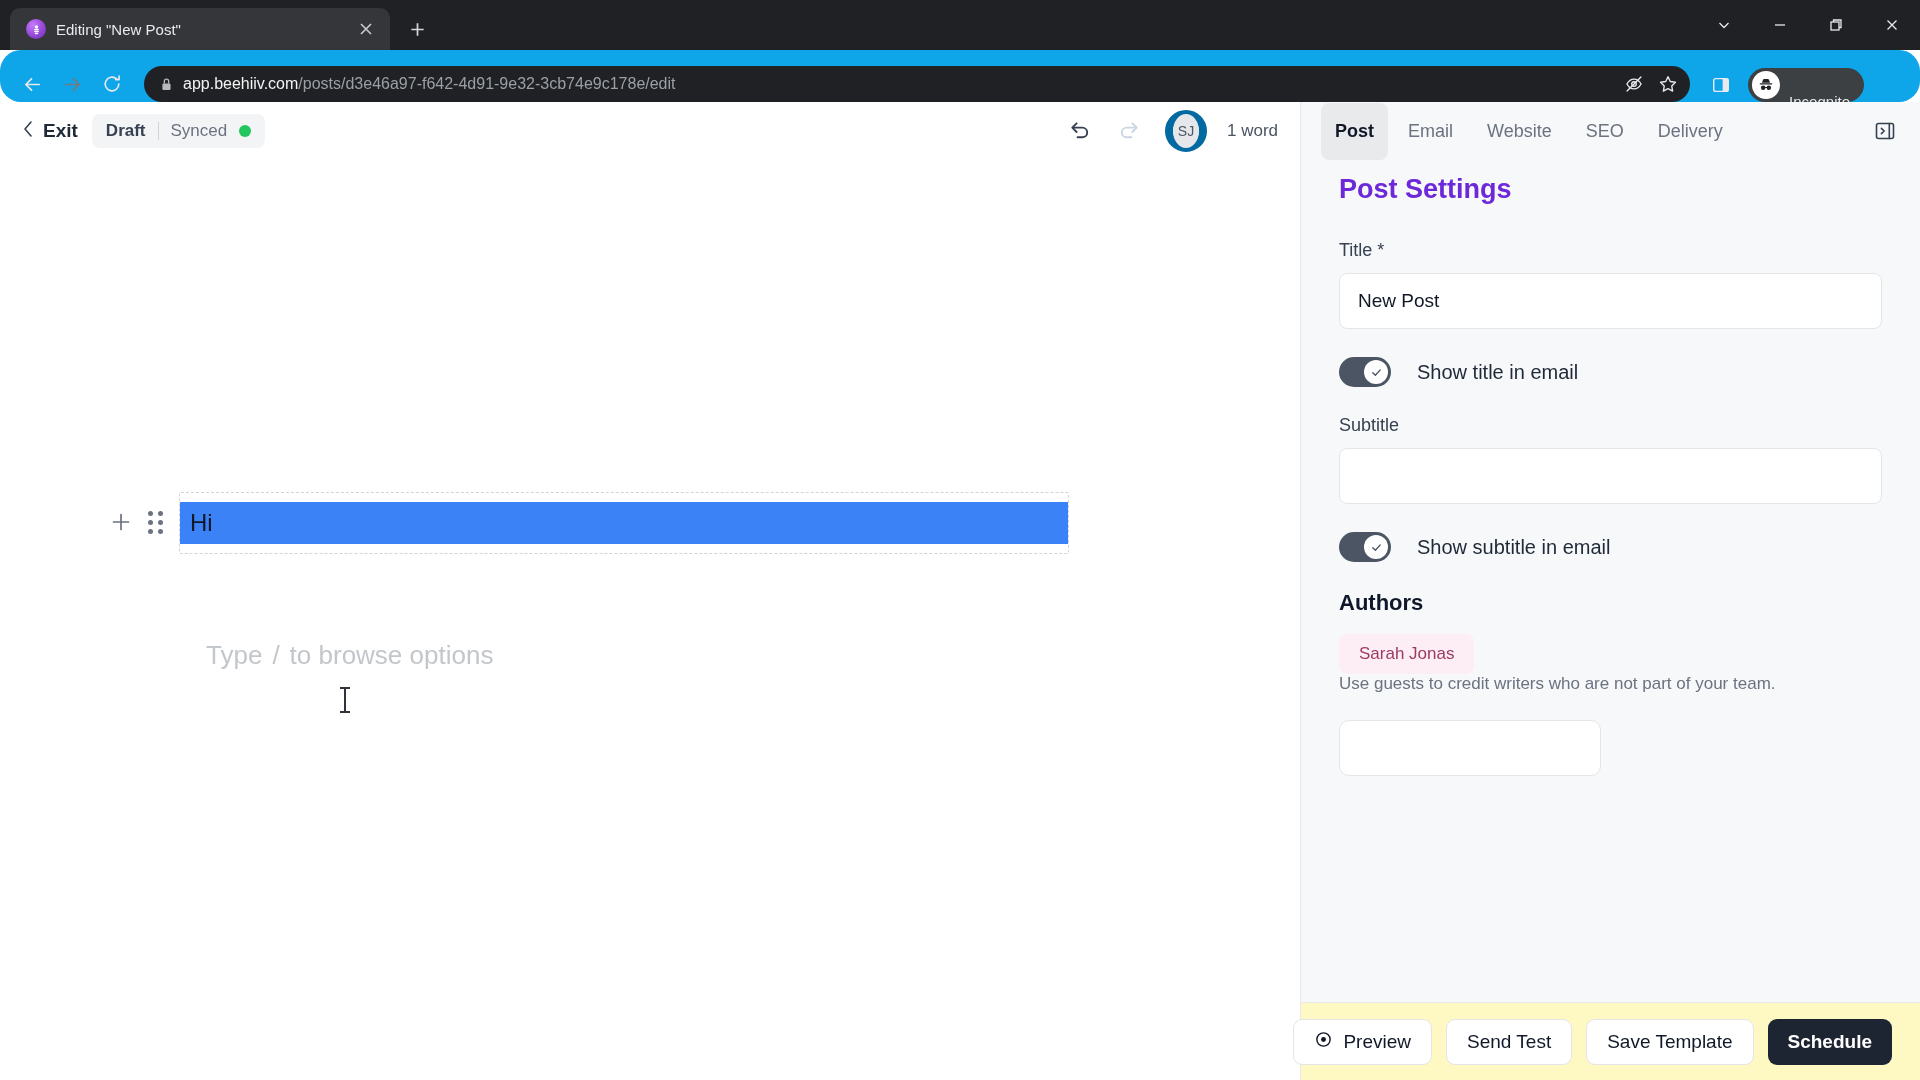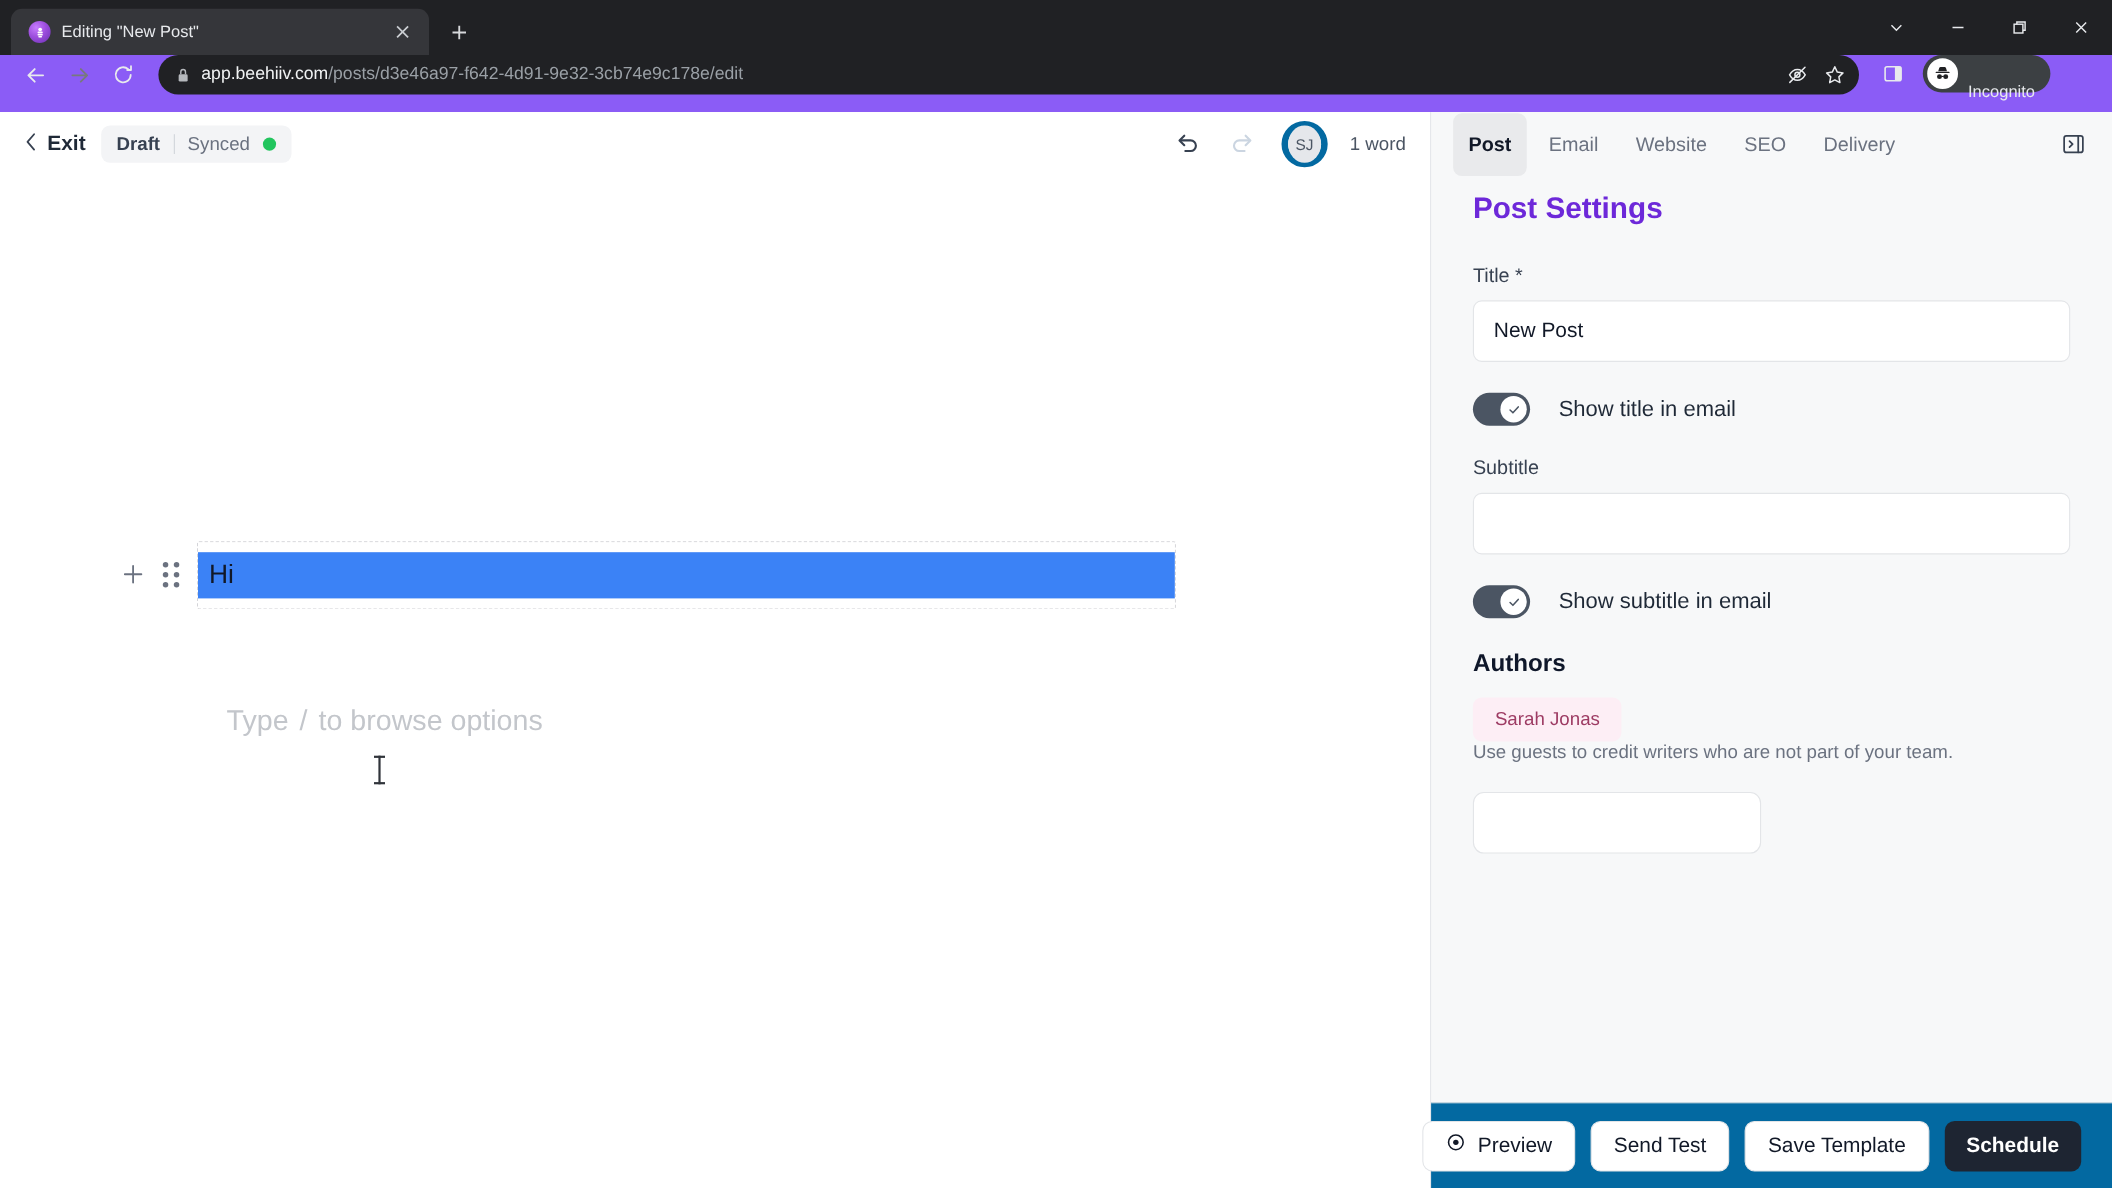--- a/index.html
+++ b/index.html
@@ -44,22 +44,22 @@
   }
   .wincontrols {
     position: absolute; right: 0; top: 0; height: 50px; display: flex; align-items: center;
   }
   .wc {
     width: 56px; height: 42px; display: flex; align-items: center; justify-content: center;
     color: #e8eaed;
   }
 
   .toolbar {
-    height: 52px; background: #8b5cf6; display: flex; align-items: flex-start;
-    padding: 0 14px; gap: 4px; flex: 0 0 52px;
+    height: 52px; background: #0ea5e9; display: flex; align-items: flex-end;
+    padding: 0 14px; gap: 4px; flex: 0 0 52px; border-radius: 21px;
   }
   .navbtn {
     width: 36px; height: 36px; border-radius: 50%; display: flex;
     align-items: center; justify-content: center; color: #e8eaed; flex: 0 0 36px;
   }
   .navbtn.disabled { color: #77797d; }
   .omnibox {
     flex: 1; height: 36px; background: #202124; border-radius: 18px;
     display: flex; align-items: center; padding: 0 6px 0 16px; margin: 0 10px;
     gap: 10px; min-width: 0;
@@ -103,21 +103,21 @@
   .status-div { width: 1px; height: 18px; background: #d1d5db; }
   .status-sync { font-size: 17px; color: #6b7280; }
   .status-dot { width: 12px; height: 12px; border-radius: 50%; background: #22c55e; }
 
   .header-right { margin-left: auto; display: flex; align-items: center; gap: 20px; }
   .hicon { width: 30px; height: 30px; display: flex; align-items: center;
            justify-content: center; color: #374151; }
   .hicon.dim { color: #cbd5e1; }
   .avatar-ring {
     width: 42px; height: 42px; border-radius: 50%;
-    border: 6px solid #0369a1; display: flex; align-items: center; justify-content: center;
+    border: 8px solid #0369a1; display: flex; align-items: center; justify-content: center;
   }
   .avatar {
     width: 34px; height: 34px; border-radius: 50%; background: #e5e7eb;
     display: flex; align-items: center; justify-content: center;
     font-size: 14px; color: #4b5563; font-weight: 500;
   }
   .wordcount { font-size: 17px; color: #4b5563; }
 
   .canvas { flex: 1; position: relative; min-height: 0; overflow: hidden; }
 
@@ -202,21 +202,21 @@
   }
   .section-desc { font-size: 17px; color: #6b7280; margin-bottom: 26px; }
   .guest-row { display: flex; gap: 22px; align-items: center; }
   .guest-input {
     width: 262px; height: 56px; background: #fff; border: 1px solid #e3e5e8;
     border-radius: 10px;
   }
 
   .panel-footer {
     position: absolute; left: 0; right: 0; bottom: 0; height: 78px;
-    background: #0369a1; border-top: 1px solid #e8eaec;
+    background: #fef9c3; border-top: 1px solid #e8eaec;
     display: flex; align-items: center; justify-content: flex-end;
     gap: 14px; padding: 0 28px;
   }
   .btn {
     height: 46px; border-radius: 9px; display: flex; align-items: center;
     justify-content: center; gap: 10px; padding: 0 20px; font-size: 19px;
     font-weight: 500; white-space: nowrap;
   }
   .btn.light { background: #ffffff; border: 1px solid #e3e5e8; color: #111827; }
   .btn.dark { background: #1e2532; color: #ffffff; font-weight: 700; }

